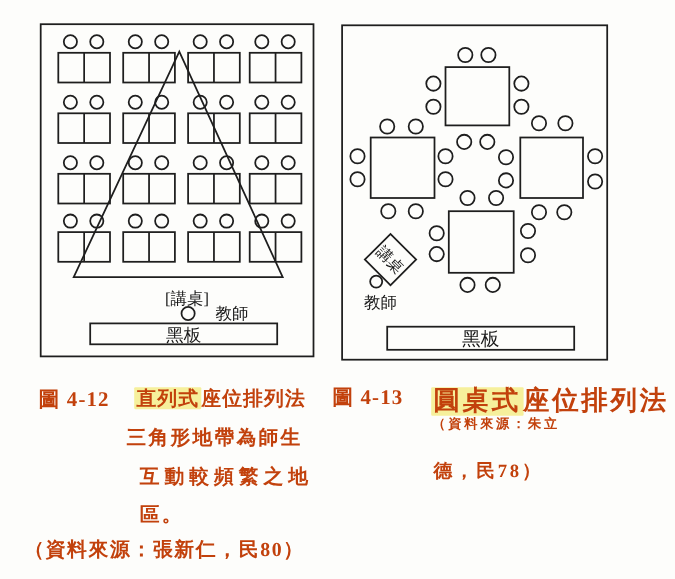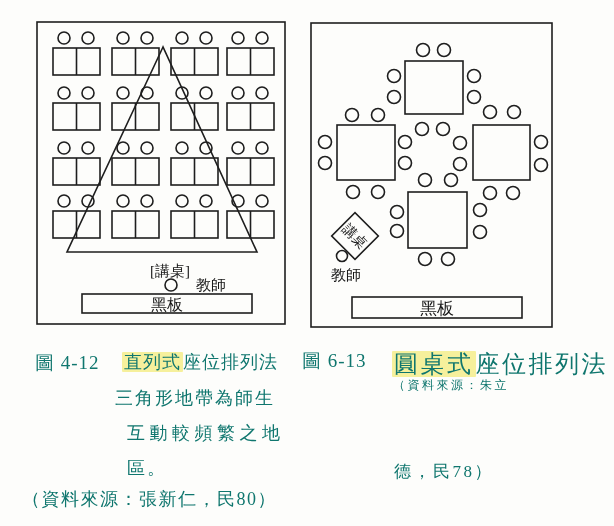--- a/index.html
+++ b/index.html
@@ -7,21 +7,21 @@
     width:614px;height:526px;position:relative;overflow:hidden;
     background:#fdfdfb;
     font-family:"Liberation Serif","DejaVu Serif",serif;
     color:#1c1c1c;
   }
   .page{position:absolute;inset:0;}
   svg{position:absolute;left:0;top:0;}
   svg .ln{fill:none;stroke:#1e1e1e;stroke-width:1.6;}
   svg .seat{fill:#fdfdfb;stroke:#1e1e1e;stroke-width:1.6;}
   svg text{fill:#161616;font-family:"Liberation Serif","DejaVu Serif",serif;}
-  .cap{position:absolute;white-space:nowrap;font-weight:400;color:#0f766e;}
+  .cap{position:absolute;white-space:nowrap;font-weight:700;color:#c2410c;}
   .hl{background:#f6f09c;padding:0 2px;border-radius:1px;margin-top:32px;}
   .fignum{font-size:19px;letter-spacing:1px;}
   .t18{font-size:18px;}
 </style>
 </head>
 <body>
 
 <div class="page">
 
   <svg width="614" height="340" viewBox="0 0 614 340">
@@ -196,21 +196,21 @@
     <div class="cap" style="left:122px;top:350px;font-size:18px;letter-spacing:1px;">
       <span class="hl">直列式</span><span>座位排列法</span>
     </div>
     <div class="cap t18" style="left:115px;top:386px;letter-spacing:2px;">三角形地帶為師生</div>
     <div class="cap t18" style="left:127px;top:421px;letter-spacing:4.5px;">互動較頻繁之地</div>
     <div class="cap t18" style="left:127px;top:456px;letter-spacing:2px;">區。</div>
     <div class="cap t18" style="left:22px;top:487px;letter-spacing:1.5px;">（資料來源：張新仁，民80）</div>
   </div>
 
   <div>
-    <div class="cap fignum" style="left:302px;top:348px;">圖 6-13</div>
+    <div class="cap fignum" style="left:302px;top:348px;">圖 4-13</div>
     <div class="cap" style="left:392px;top:348px;font-size:24px;letter-spacing:2.5px;">
       <span class="hl">圓桌式</span><span>座位排列法</span>
     </div>
     <div class="cap" style="left:393px;top:377px;font-size:12px;letter-spacing:2.5px;">（資料來源：朱立</div>
-    <div class="cap" style="left:394px;top:417px;font-size:17px;letter-spacing:2.5px;margin-top:43px;">德，民78）</div>
+    <div class="cap" style="left:394px;top:417px;font-size:17px;letter-spacing:2.5px;">德，民78）</div>
   </div>
 
 </div>
 
 </body></html>

